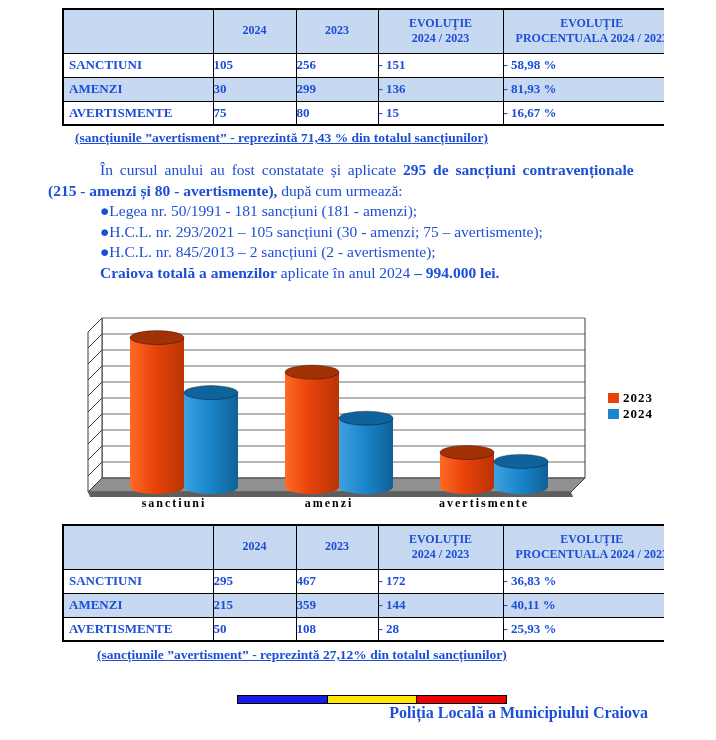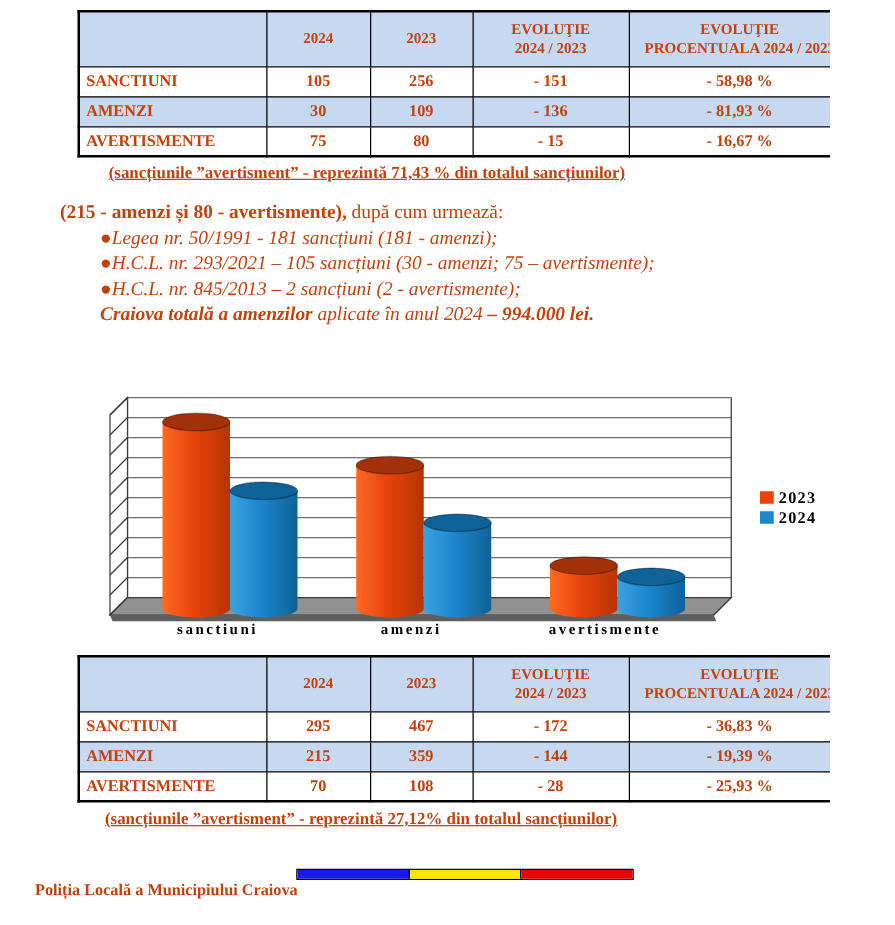--- a/index.html
+++ b/index.html
@@ -1,67 +1,67 @@
 <!DOCTYPE html>
 <html><head>
 <meta charset="utf-8">
 <style>
   * { margin:0; padding:0; box-sizing:border-box; }
   html,body { background:#fff; }
   .page {
     position:relative; width:664px; height:740px; background:#ffffff;
-    font-family:"Liberation Serif", serif; color:#c2410c; overflow:hidden;
+    font-family:"Liberation Serif", serif; color:#1d4ed8; overflow:hidden;
   }
   
   table.cmp {
     position:absolute; left:62px; width:618px;
     border-collapse:collapse; table-layout:fixed;
     border:2px solid #000;
   }
   #table1 { top:8px; }
   #table2 { top:524px; }
   table.cmp th, table.cmp td { border:1px solid #000; font-weight:bold; }
   table.cmp th {
     background:#c6d9f1; height:44px; font-size:12px; text-align:center;
     white-space:pre-line; line-height:1.3; vertical-align:middle;
   }
   table.cmp td {
-    height:24px; font-size:13px; text-align:center; vertical-align:middle;
+    height:24px; font-size:13px; vertical-align:middle;
     background:#fff;
   }
   table.cmp td.lbl { text-align:left; padding-left:5px; }
   table.cmp tr.alt td { background:#c6d9f1; }
   
   .note {
     position:absolute; font-weight:bold; font-size:13.5px;
     text-decoration:underline; white-space:nowrap;
   }
-  #note1 { top:130px; left:87px; }
-  #note2 { top:647px; left:84px; }
+  #note1 { top:130px; left:75px; }
+  #note2 { top:647px; left:97px; }
   
   .bodytext { position:absolute; top:160px; left:48px; width:636px; }
   .bodyline { font-size:15.5px; line-height:20.6px; white-space:nowrap; }
   .indent { text-indent:52px; }
-  .bullet, .totline { margin-left:32px;font-style:italic; }
+  .bullet, .totline { margin-left:52px; }
   .b { font-weight:bold; }
   #introline1 { word-spacing:3px; }
   
   .chartwrap { position:absolute; top:310px; left:62px; width:618px; height:202px; }
   .cat-label { font:bold 12px "Liberation Serif", serif; letter-spacing:2px; fill:#000; }
   .legend-label { font:bold 13px "Liberation Serif", serif; letter-spacing:1px; fill:#000; }
   
   .flagbar {
     position:absolute; top:695px; left:237px; width:270px; height:9px;
     display:flex; border:1px solid #000;
   }
   .flagseg { flex:1 1 0; border-right:1px solid #000; }
   .flagseg:last-child { border-right:none; }
   .footer-org {
-    position:absolute; top:704px; left:28px; right:16px; text-align:left;
-    font-weight:bold; font-size:13px;
+    position:absolute; top:704px; left:28px; right:16px; text-align:right;
+    font-weight:bold; font-size:16px;
   }
   .footer-page {
     position:absolute; top:761px; left:28px; right:0; text-align:center;
     font-weight:bold; font-size:12.5px;
   }
 </style>
 </head>
 <body>
 
 <div class="page">
@@ -87,37 +87,38 @@
     <tr>
       <td class="lbl">SANCTIUNI</td>
       <td>105</td>
       <td>256</td>
       <td>- 151</td>
       <td>- 58,98 %</td>
     </tr>
     <tr class="alt">
       <td class="lbl">AMENZI</td>
       <td>30</td>
-      <td>109</td>
+      <td>299</td>
       <td>- 136</td>
       <td>- 81,93 %</td>
     </tr>
     <tr>
       <td class="lbl">AVERTISMENTE</td>
       <td>75</td>
       <td>80</td>
       <td>- 15</td>
       <td>- 16,67 %</td>
     </tr>
   </tbody>
     </table>
 
   <div class="note" id="note1">(sancțiunile ”avertisment” - reprezintă 71,43 % din totalul sancțiunilor)</div>
 
   <div class="bodytext">
+    <div class="bodyline indent" id="introline1"><span>În cursul anului au fost constatate și aplicate </span><span class="b">295 de sancțiuni contravenționale</span></div>
     <div class="bodyline"><span class="b">(215 - amenzi și 80 - avertismente), </span><span>după cum urmează:</span></div>
     <div class="bodyline bullet">●Legea nr. 50/1991 - 181 sancțiuni (181 - amenzi);</div>
     <div class="bodyline bullet">●H.C.L. nr. 293/2021 – 105 sancțiuni (30 - amenzi; 75 – avertismente);</div>
     <div class="bodyline bullet">●H.C.L. nr. 845/2013 – 2 sancțiuni (2 - avertismente);</div>
     <div class="bodyline totline"><span class="b">Craiova totală a amenzilor</span><span> aplicate în anul 2024 </span><span class="b">– 994.000 lei.</span></div>
   </div>
 
   <div class="chartwrap">
     <svg id="chart-svg" viewBox="0 0 618 202" width="618" height="202" xmlns="http://www.w3.org/2000/svg">
         <defs>
@@ -204,25 +205,25 @@
       <td>295</td>
       <td>467</td>
       <td>- 172</td>
       <td>- 36,83  %</td>
     </tr>
     <tr class="alt">
       <td class="lbl">AMENZI</td>
       <td>215</td>
       <td>359</td>
       <td>- 144</td>
-      <td>- 19,39  %</td>
+      <td>- 40,11  %</td>
     </tr>
     <tr>
       <td class="lbl">AVERTISMENTE</td>
-      <td>70</td>
+      <td>50</td>
       <td>108</td>
       <td>- 28</td>
       <td>- 25,93 %</td>
     </tr>
   </tbody>
     </table>
 
   <div class="note" id="note2">(sancțiunile ”avertisment” - reprezintă 27,12% din totalul sancțiunilor)</div>
 
   <div class="flagbar">

